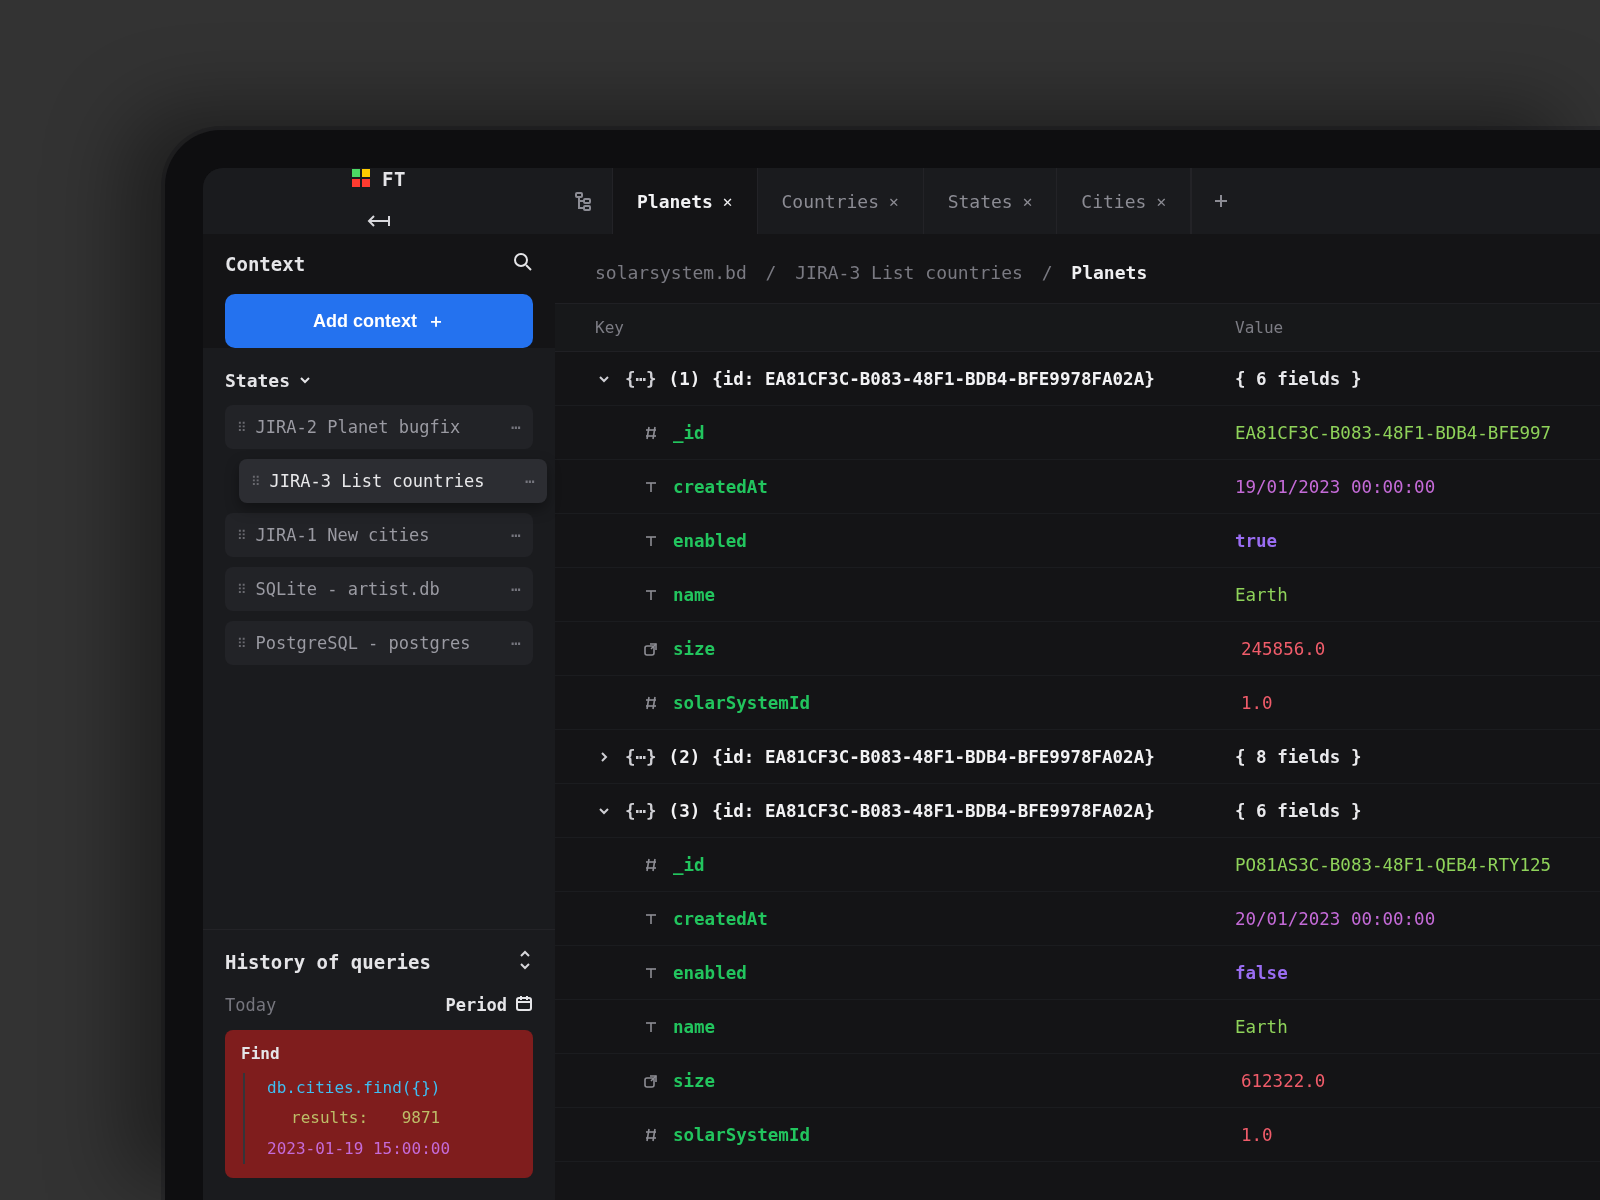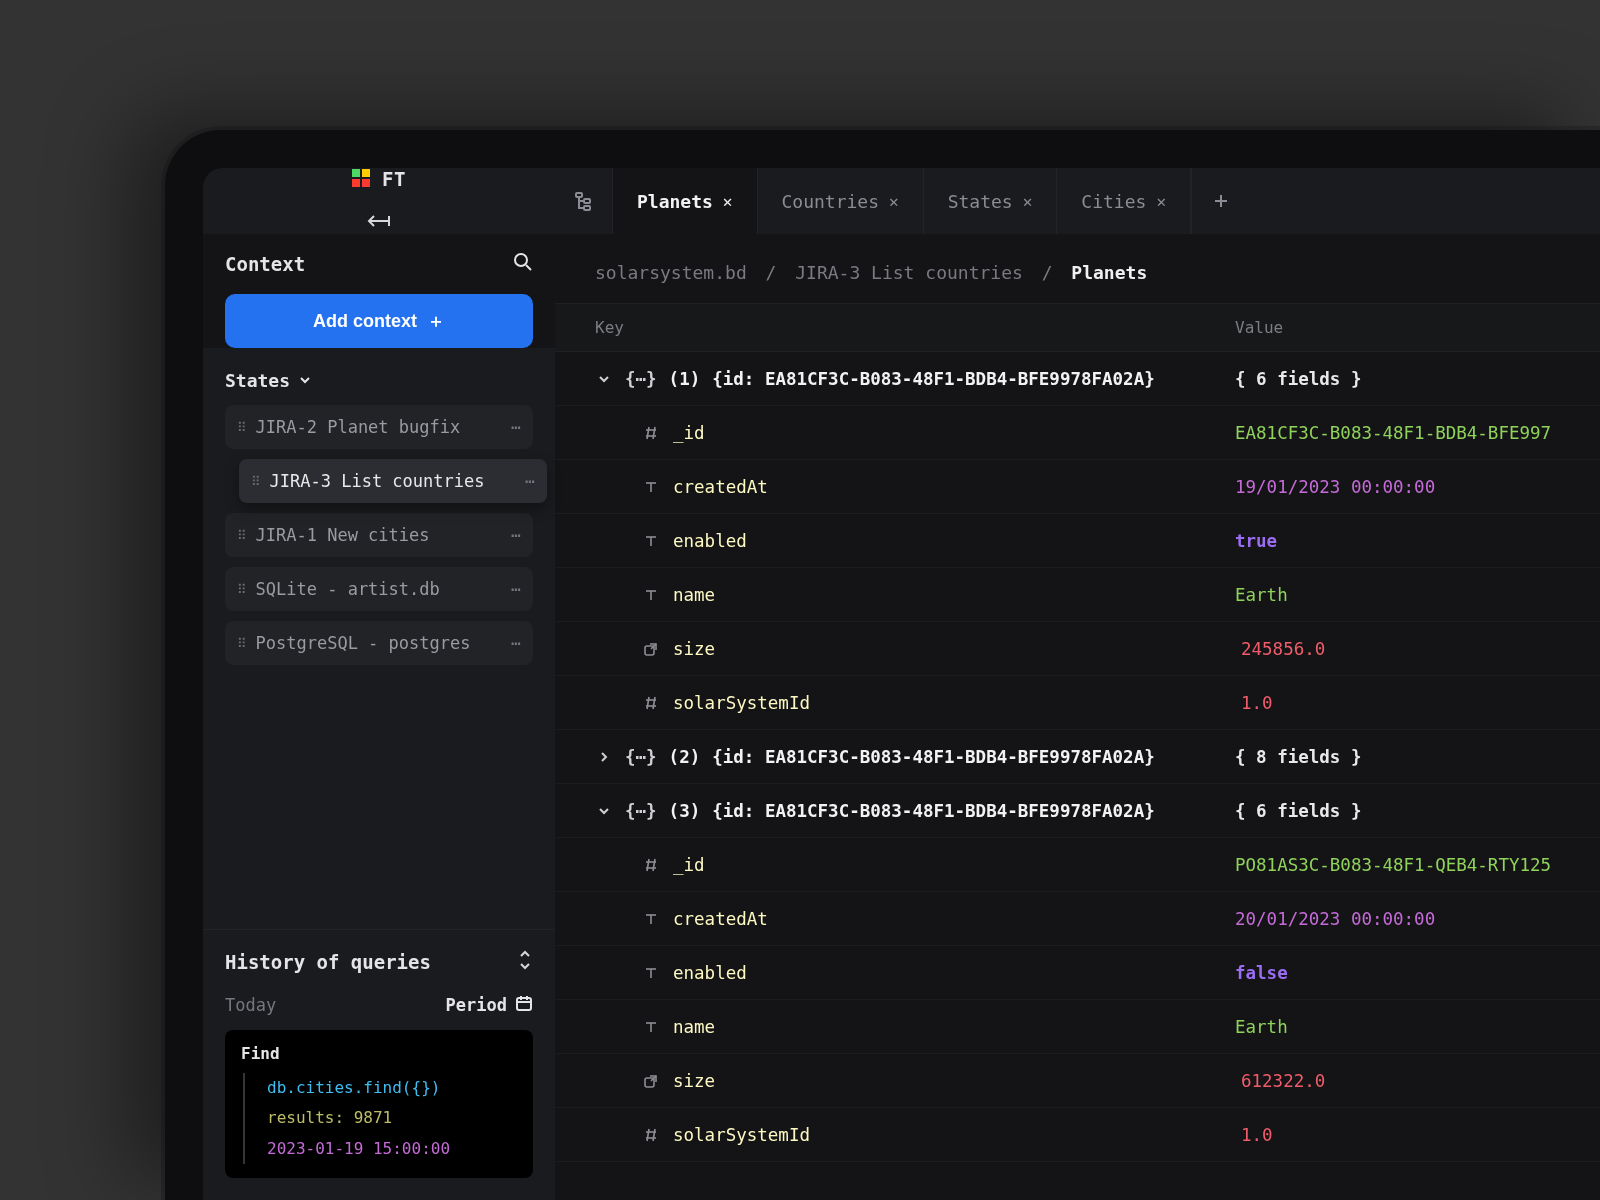--- a/index.html
+++ b/index.html
@@ -104,30 +104,30 @@
     border-top: 1px solid #232327;
     padding: 20px 22px;
     display: flex; justify-content: space-between; align-items: center;
     font-weight: 700; font-size: 19px;
   }
   .updown { color: #d8d8dc; cursor: pointer; }
   .history-body { padding: 0 22px 22px 22px; color: #76767e; }
   .history-filter { display: flex; justify-content: space-between; align-items: center; margin-bottom: 14px; }
   .period { color: #e5e5e8; font-weight: 600; display: flex; gap: 8px; align-items: center; cursor: pointer; }
   .query-card {
-    background: #000000;
+    background: #7f1d1d;
     border-radius: 8px;
     padding: 14px 16px;
     font-family: ui-monospace, Menlo, Consolas, monospace;
     font-size: 16px;
   }
   .query-card .title { color: #e5e5e8; font-weight: 700; margin-bottom: 10px; }
   .qline { border-left: 2px solid #34353a; padding-left: 22px; margin-left: 2px; line-height: 1.9; white-space: nowrap; }
   .q-fn { color: #3fbef2; }
-  .q-res { color: #bdbd68; }
+  .q-res { color: #bdbd68; margin-left: 24px; }
   .q-ts { color: #c56bd8; }
   
   .main {
     flex: 1;
     background: #141416;
     display: flex;
     flex-direction: column;
     color: #d9d9df;
     min-width: 0;
   }
@@ -186,21 +186,21 @@
     border-bottom: 1px solid #1b1c1f;
     font-size: 17.5px;
     white-space: nowrap;
   }
   .row .key { flex: 0 0 640px; display: flex; align-items: center; gap: 12px; }
   .row .val { flex: 1; overflow: hidden; text-overflow: ellipsis; }
   .row.obj { font-weight: 700; color: #f2f2f4; }
   .row.obj .val { color: #e9e9ec; }
   .chev { width: 18px; display: inline-flex; justify-content: center; color: #cfcfd4; cursor: pointer; }
   .braces { color: #cfcfd4; font-weight: 700; }
-  .field { color: #fef9c3; }
+  .field { color: #22c55e; font-weight: bold; }
   .typeicon { width: 20px; display: inline-flex; justify-content: center; color: #8d8d94; }
   .indent1 { padding-left: 34px; }
   .v-green { color: #8fd35a; }
   .v-purple { color: #c56bd8; }
   .v-bool { color: #9a6df2; font-weight: bold; }
   .v-string { color: #8fd35a; }
   .v-num { color: #f05c6a; margin-left: 6px; }
 </style>
 </head>
 <body>

